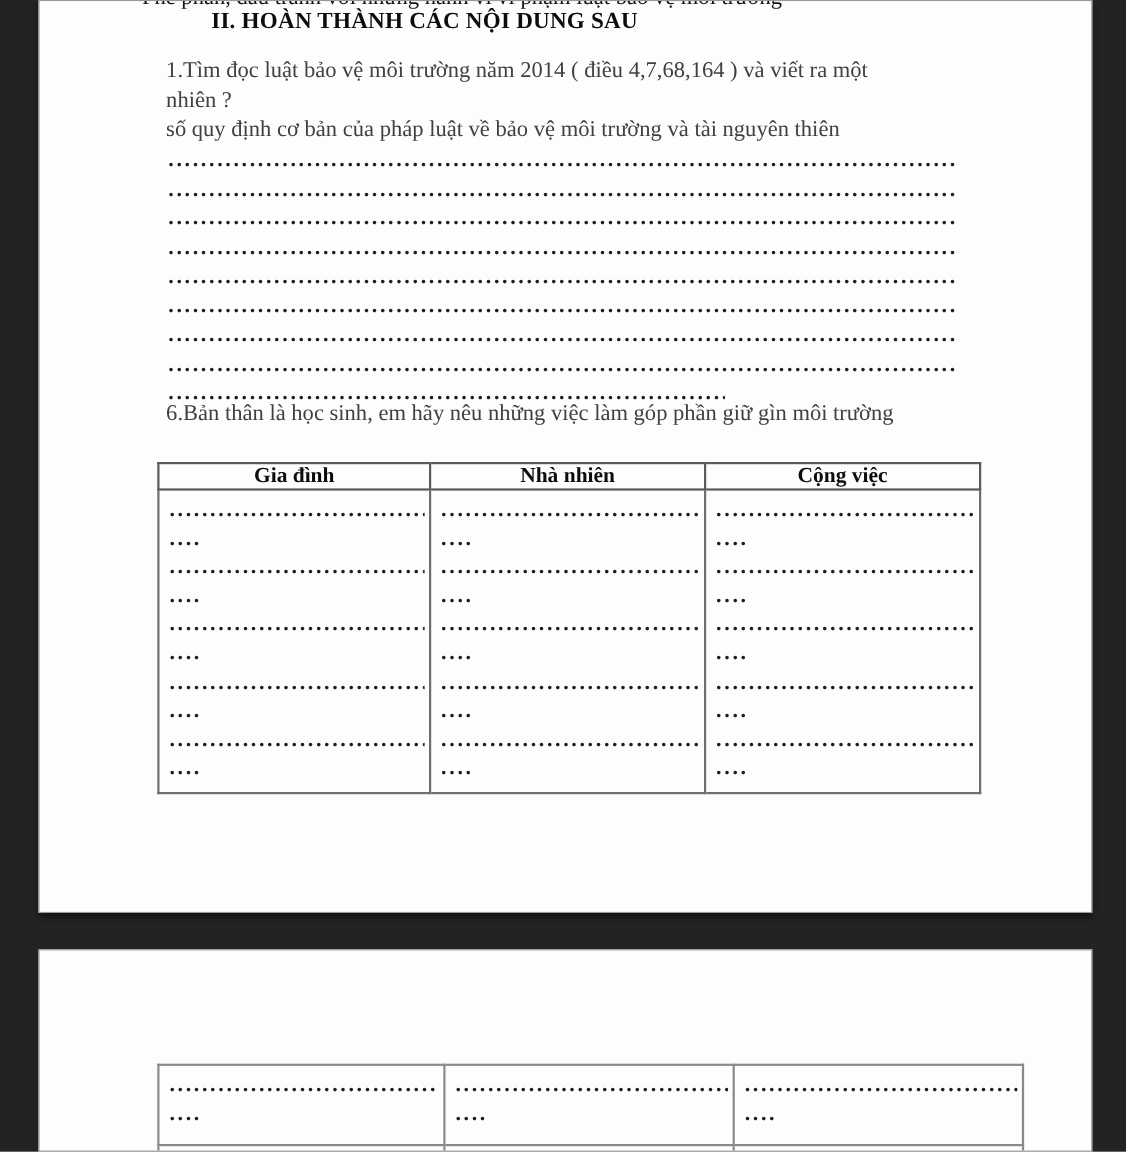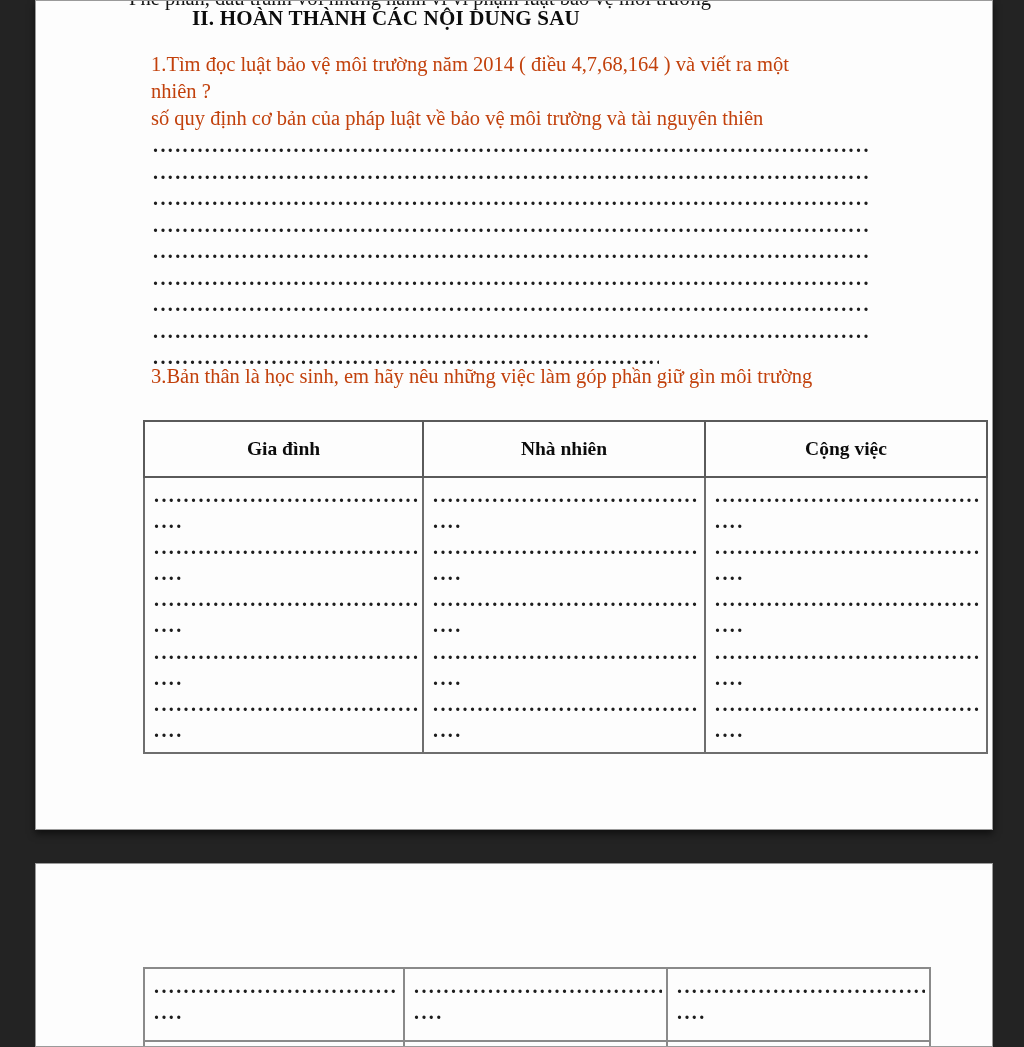--- a/index.html
+++ b/index.html
@@ -27,39 +27,39 @@
     font-size:20.5px; line-height:24px;
     white-space:nowrap; color:#141414;
   }
   .heading {
     position:absolute; left:120px; top:5px;
     font-size:21px; font-weight:bold;
     color:#0c0c0c; letter-spacing:0.2px;
     white-space:nowrap;
     margin-left:36px;
   }
-  .textblock { position:absolute; font-size:20.5px; color:#c2410c; }
+  .textblock { position:absolute; font-size:20.5px; color:#404040; }
   .textblock .tl { height:27px; line-height:27px; white-space:nowrap; }
   #q1 { left:115px; top:50px; }
   #q2 { left:115px; top:362px; }
 
   #answer-dots { position:absolute; left:117px; top:131px; }
   .dotline {
     width:717px; height:26.5px; line-height:26.5px;
     overflow:hidden; white-space:nowrap;
     font-weight:bold; font-size:20px; letter-spacing:2.4px;
     color:#1c1c1c;
   }
   .dotline.short { width:506px; }
 
   table { border-collapse:collapse; table-layout:fixed; position:absolute; }
   #table1 { left:107px; top:419px; width:747px; }
   #table1 th {
     border:2px solid #5a5a5a;
-    height:22px; padding:16px;
+    height:22px; padding:0;
     font-size:19.5px; font-weight:bold; text-align:center;
     color:#0c0c0c;
   }
   #table1 td {
     border:2px solid #6e6e6e;
     vertical-align:top;
     padding:4px 4px 0 9px;
     height:270px;
   }
   .cd {
@@ -99,21 +99,21 @@
     <div class="dotline">.............................................................................................................</div>
     <div class="dotline">.............................................................................................................</div>
     <div class="dotline">.............................................................................................................</div>
     <div class="dotline">.............................................................................................................</div>
     <div class="dotline">.............................................................................................................</div>
     <div class="dotline">.............................................................................................................</div>
     <div class="dotline short">......................................................................</div>
   </div>
 
   <div class="textblock" id="q2">
-    <div class="tl">3.Bản thân là học sinh, em hãy nêu những việc làm góp phần giữ gìn môi trường</div>
+    <div class="tl">6.Bản thân là học sinh, em hãy nêu những việc làm góp phần giữ gìn môi trường</div>
   </div>
 
   <table id="table1">
     <tbody>
         <tr>
       <th class="c1">Gia đình</th>
       <th class="c2">Nhà nhiên</th>
       <th class="c3">Cộng việc</th>
     </tr>
     <tr>

